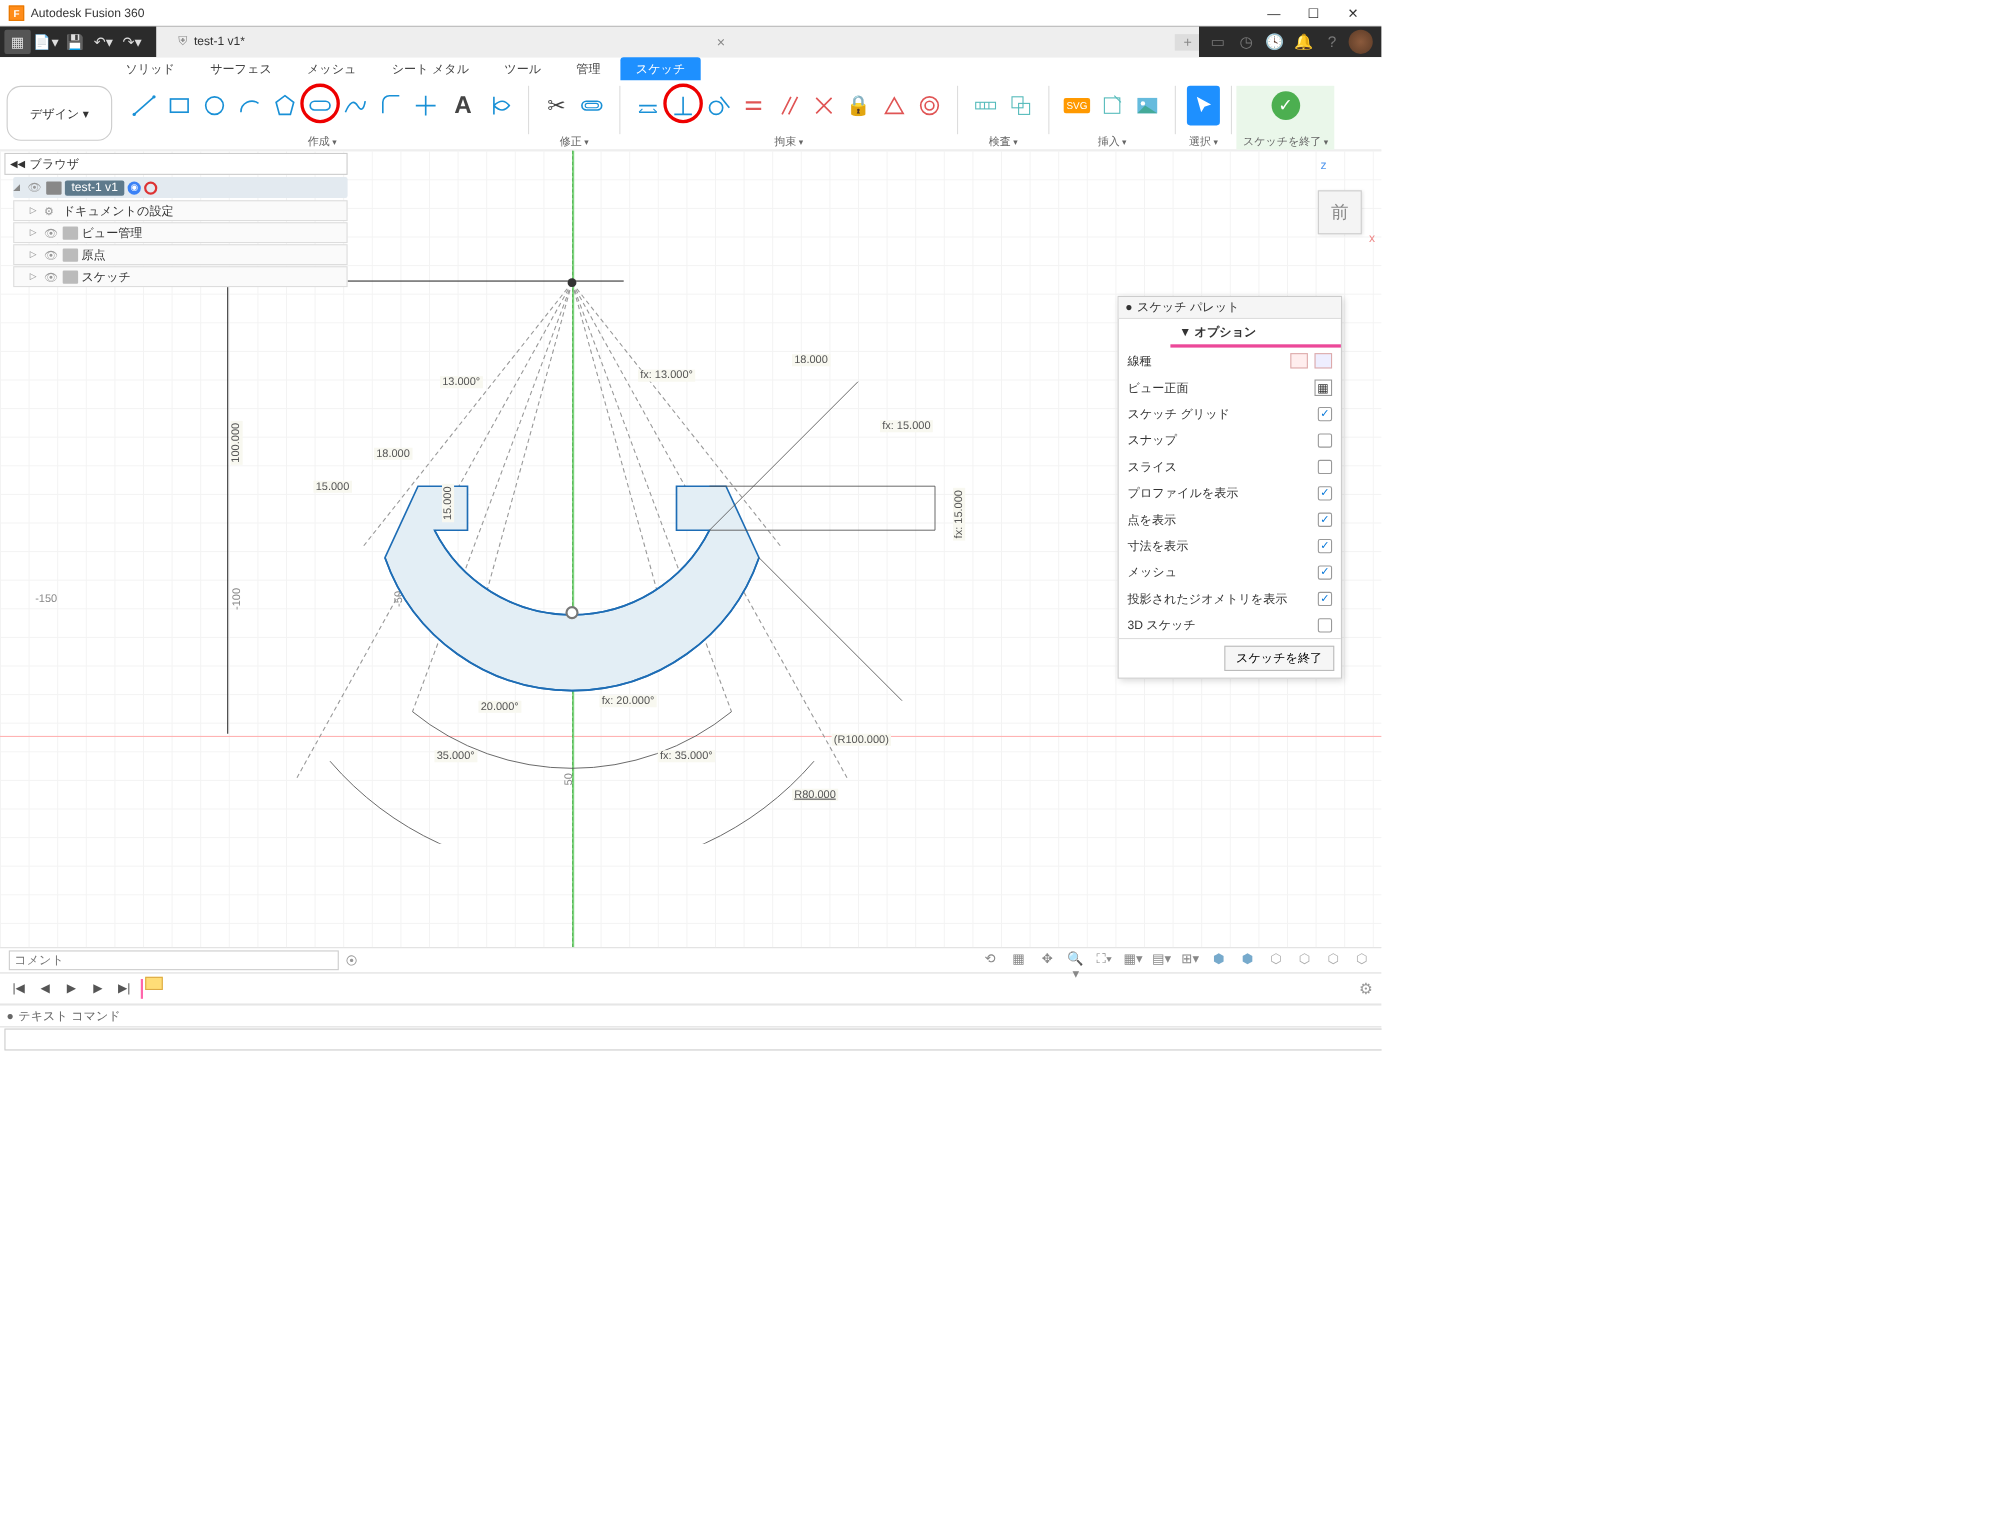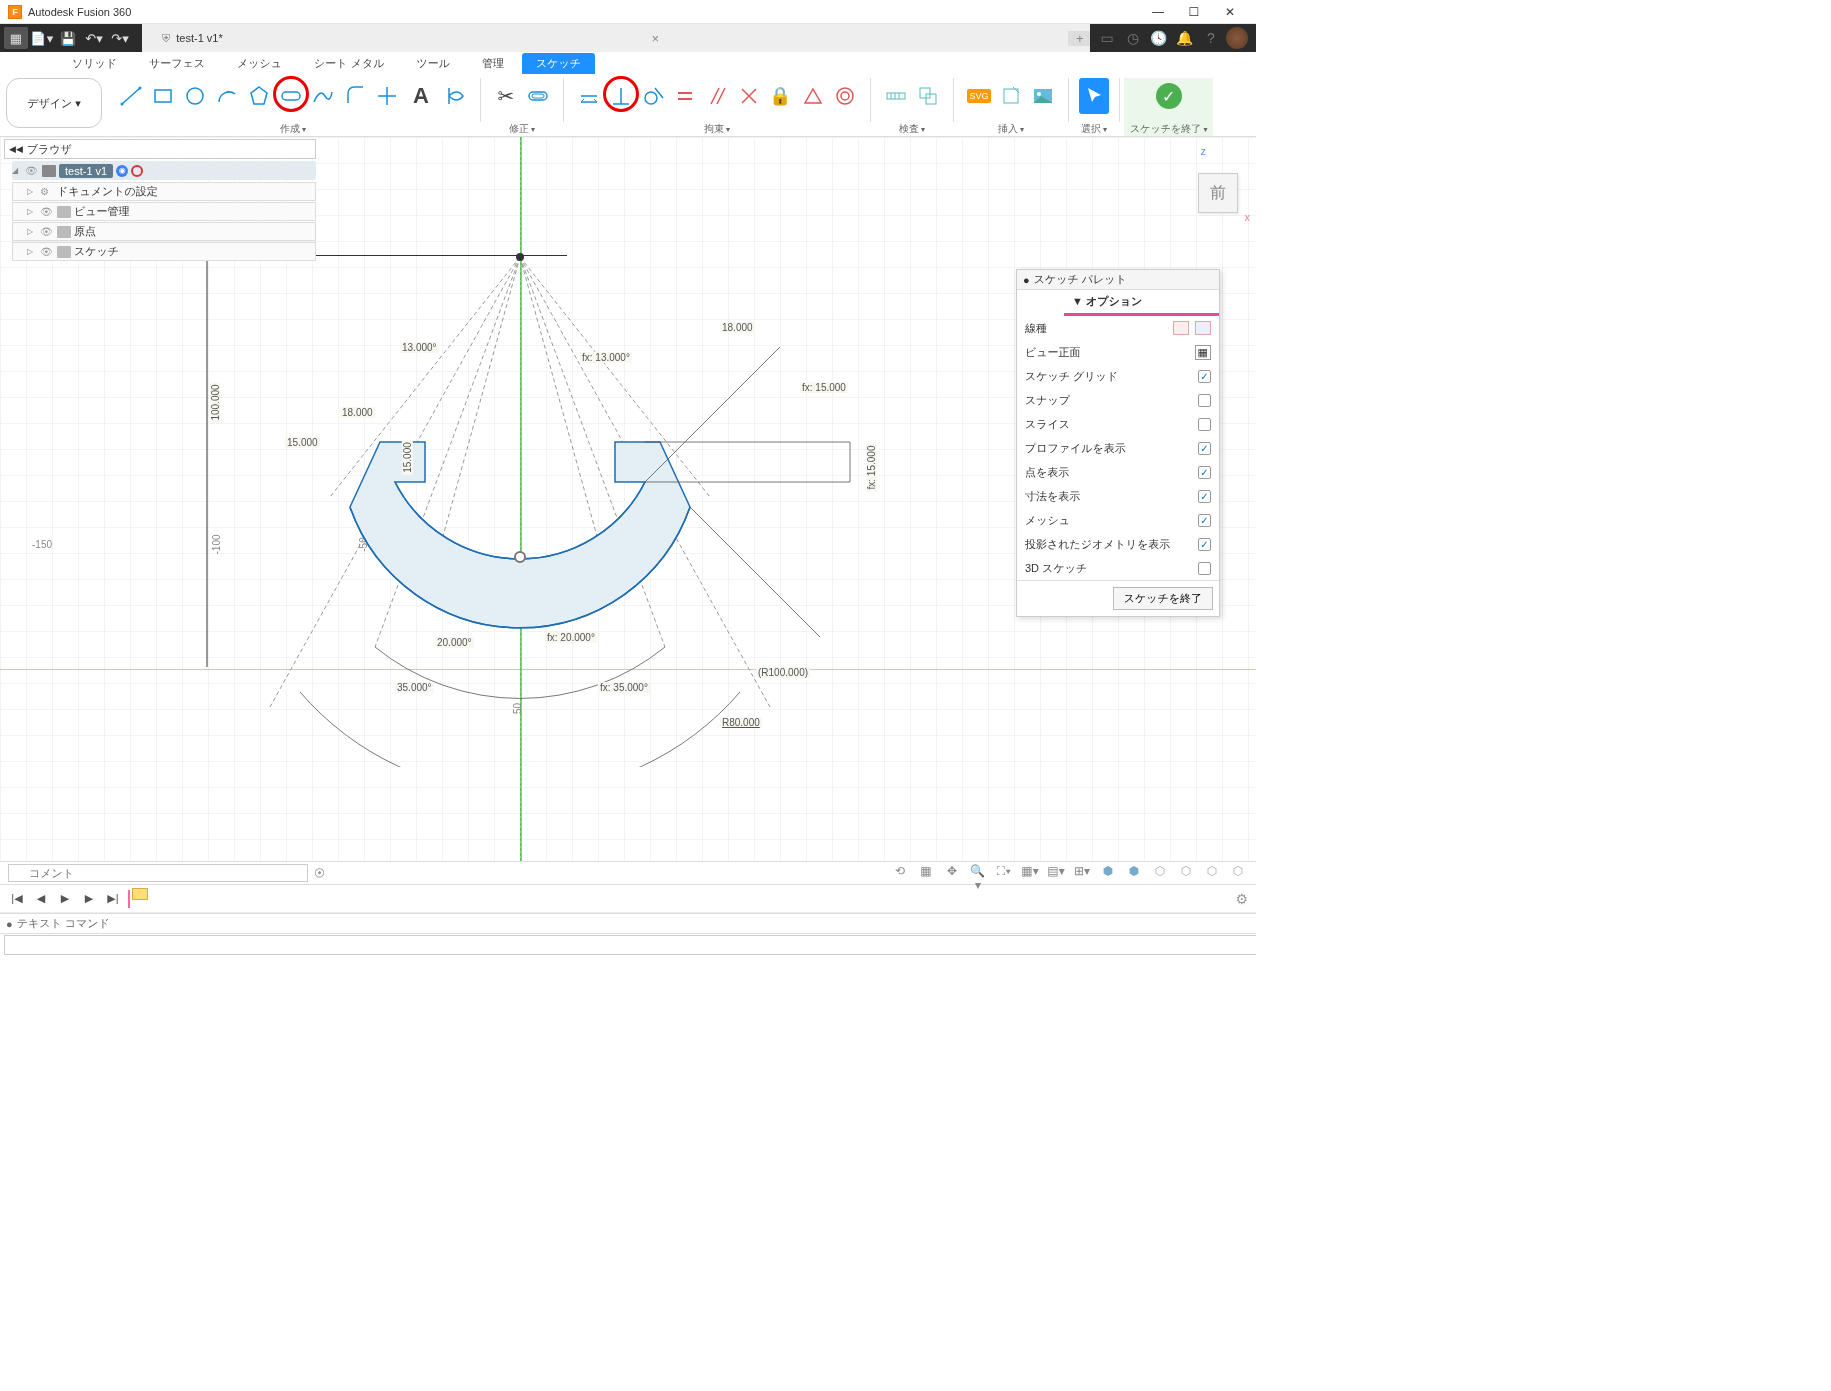--- a/index.html
+++ b/index.html
@@ -18,21 +18,21 @@
 .qat .qbtn.grid { background:#555; }
 .qat .tabstrip { flex:1; display:flex; justify-content:center; align-items:center; height:100%; background:#eee; margin-left:8px; }
 .qat .filetab { height:22px; padding:0 20px; display:flex; align-items:center; gap:6px; border-radius:3px 3px 0 0; }
 .qat .tabx { margin-left:auto; color:#888; font-size:13px; padding:0 8px;}
 .qat .right { display:flex; gap:4px; align-items:center; padding:0 4px; }
 .qat .ricon { width:22px; height:22px; color:#777; display:flex; align-items:center; justify-content:center; font-size:14px; }
 .qat .avatar { width:22px; height:22px; border-radius:50%; background:radial-gradient(circle,#8b5a3c,#5a3a26); }
 
 
 .ribbon { background:#fff; border-bottom:1px solid #ddd; }
-.rtabs { display:flex; height:22px; align-items:center; padding-left:58px; gap:4px; }
+.rtabs { display:flex; height:22px; align-items:flex-start; padding-left:100px; gap:4px; }
 .rtab { padding:3px 14px; font-size:11px; color:#444; border-radius:3px 3px 0 0; }
 .rtab.active { background:#1e90ff; color:#fff; }
 .rtools { display:flex; align-items:flex-start; padding:4px 6px 2px 6px; height:62px; }
 .rtools .design { width:96px; height:50px; border:1px solid #ccc; border-radius:13px; display:flex; align-items:center; justify-content:center; gap:4px; margin-right:8px; }
 .rtools .tgroup { display:flex; flex-direction:column; align-items:center; padding:0 6px; height:58px; }
 .rtools .trow { display:flex; gap:2px; }
 .rtools .tbtn { width:30px; height:36px; display:flex; align-items:center; justify-content:center; color:#1990d6; position:relative; }
 .rtools .tbtn.red { color:#e05555; }
 .rtools .tbtn.lock { color:#e05555; }
 .rtools .tbtn.wide { width:34px; }
@@ -83,21 +83,21 @@
 .palette .prow .picon { width:16px; height:14px; border:1px solid #daa; background:#fee; }
 .palette .pfoot { padding:6px; text-align:right; border-top:1px solid #ddd;}
 .palette .pfoot button { padding:3px 10px; border:1px solid #bbb; background:#f6f6f6; font-size:11px;}
 
 
 .sketch-draw { position:absolute; left:200px; top:110px; width:700px; height:480px; }
 .dim-lbl { position:absolute; font-size:10px; color:#555; background:#f8f8f0; padding:0 2px;}
 
 
 .commentbar { height:24px; border-top:1px solid #ddd; border-bottom:1px solid #ddd; display:flex; align-items:center; padding:0 8px; gap:6px; }
-.commentbar input { flex:0 0 300px; height:18px; border:1px solid #ccc; padding:0 20px; font-size:11px; }
+.commentbar input { flex:0 0 300px; height:18px; border:1px solid #ccc; padding:0 4px; font-size:11px; }
 .commentbar .spacer { flex:1; }
 .commentbar .navicon { width:20px; height:18px; color:#888; font-size:12px; text-align:center; }
 
 
 .timeline { height:28px; display:flex; align-items:center; padding:0 8px; gap:6px; border-bottom:1px solid #eee; }
 .timeline .pbtn { width:18px; color:#555; font-size:11px; text-align:center; }
 .timeline .gearend { margin-left:auto; color:#999; font-size:14px; }
 .timeline .marker { width:18px; height:18px; border-left:2px solid #f6a; position:relative;}
 .timeline .marker::before { content:""; position:absolute; top:-2px; left:2px; width:14px; height:10px; background:#fd7; border:1px solid #da4;}
 
@@ -399,21 +399,21 @@
         <line x1="445" y1="195" x2="650" y2="195"></line>
         <line x1="445" y1="235" x2="650" y2="235"></line>
         <line x1="650" y1="195" x2="650" y2="235"></line>
       </g>
 
       <circle cx="320" cy="310" r="5" fill="#fff" stroke="#777" stroke-width="2"></circle>
       <circle cx="320" cy="10" r="4" fill="#333"></circle>
     </svg>
     
     <div class="dim-lbl" style="left:200px;top:95px">13.000°</div>
-    <div class="dim-lbl" style="left:380px;top:105px">fx: 13.000°</div>
+    <div class="dim-lbl" style="left:380px;top:89px">fx: 13.000°</div>
     <div class="dim-lbl" style="left:520px;top:75px">18.000</div>
     <div class="dim-lbl" style="left:140px;top:160px">18.000</div>
     <div class="dim-lbl" style="left:600px;top:135px">fx: 15.000</div>
     <div class="dim-lbl" style="left:85px;top:190px">15.000</div>
     <div class="dim-lbl" style="left:190px;top:205px;transform:rotate(-90deg)">15.000</div>
     <div class="dim-lbl" style="left:648px;top:215px;transform:rotate(-90deg)">fx: 15.000</div>
     <div class="dim-lbl" style="left:-5px;top:150px;transform:rotate(-90deg)">100.000</div>
     <div class="dim-lbl" style="left:235px;top:390px">20.000°</div>
     <div class="dim-lbl" style="left:345px;top:385px">fx: 20.000°</div>
     <div class="dim-lbl" style="left:195px;top:435px">35.000°</div>

